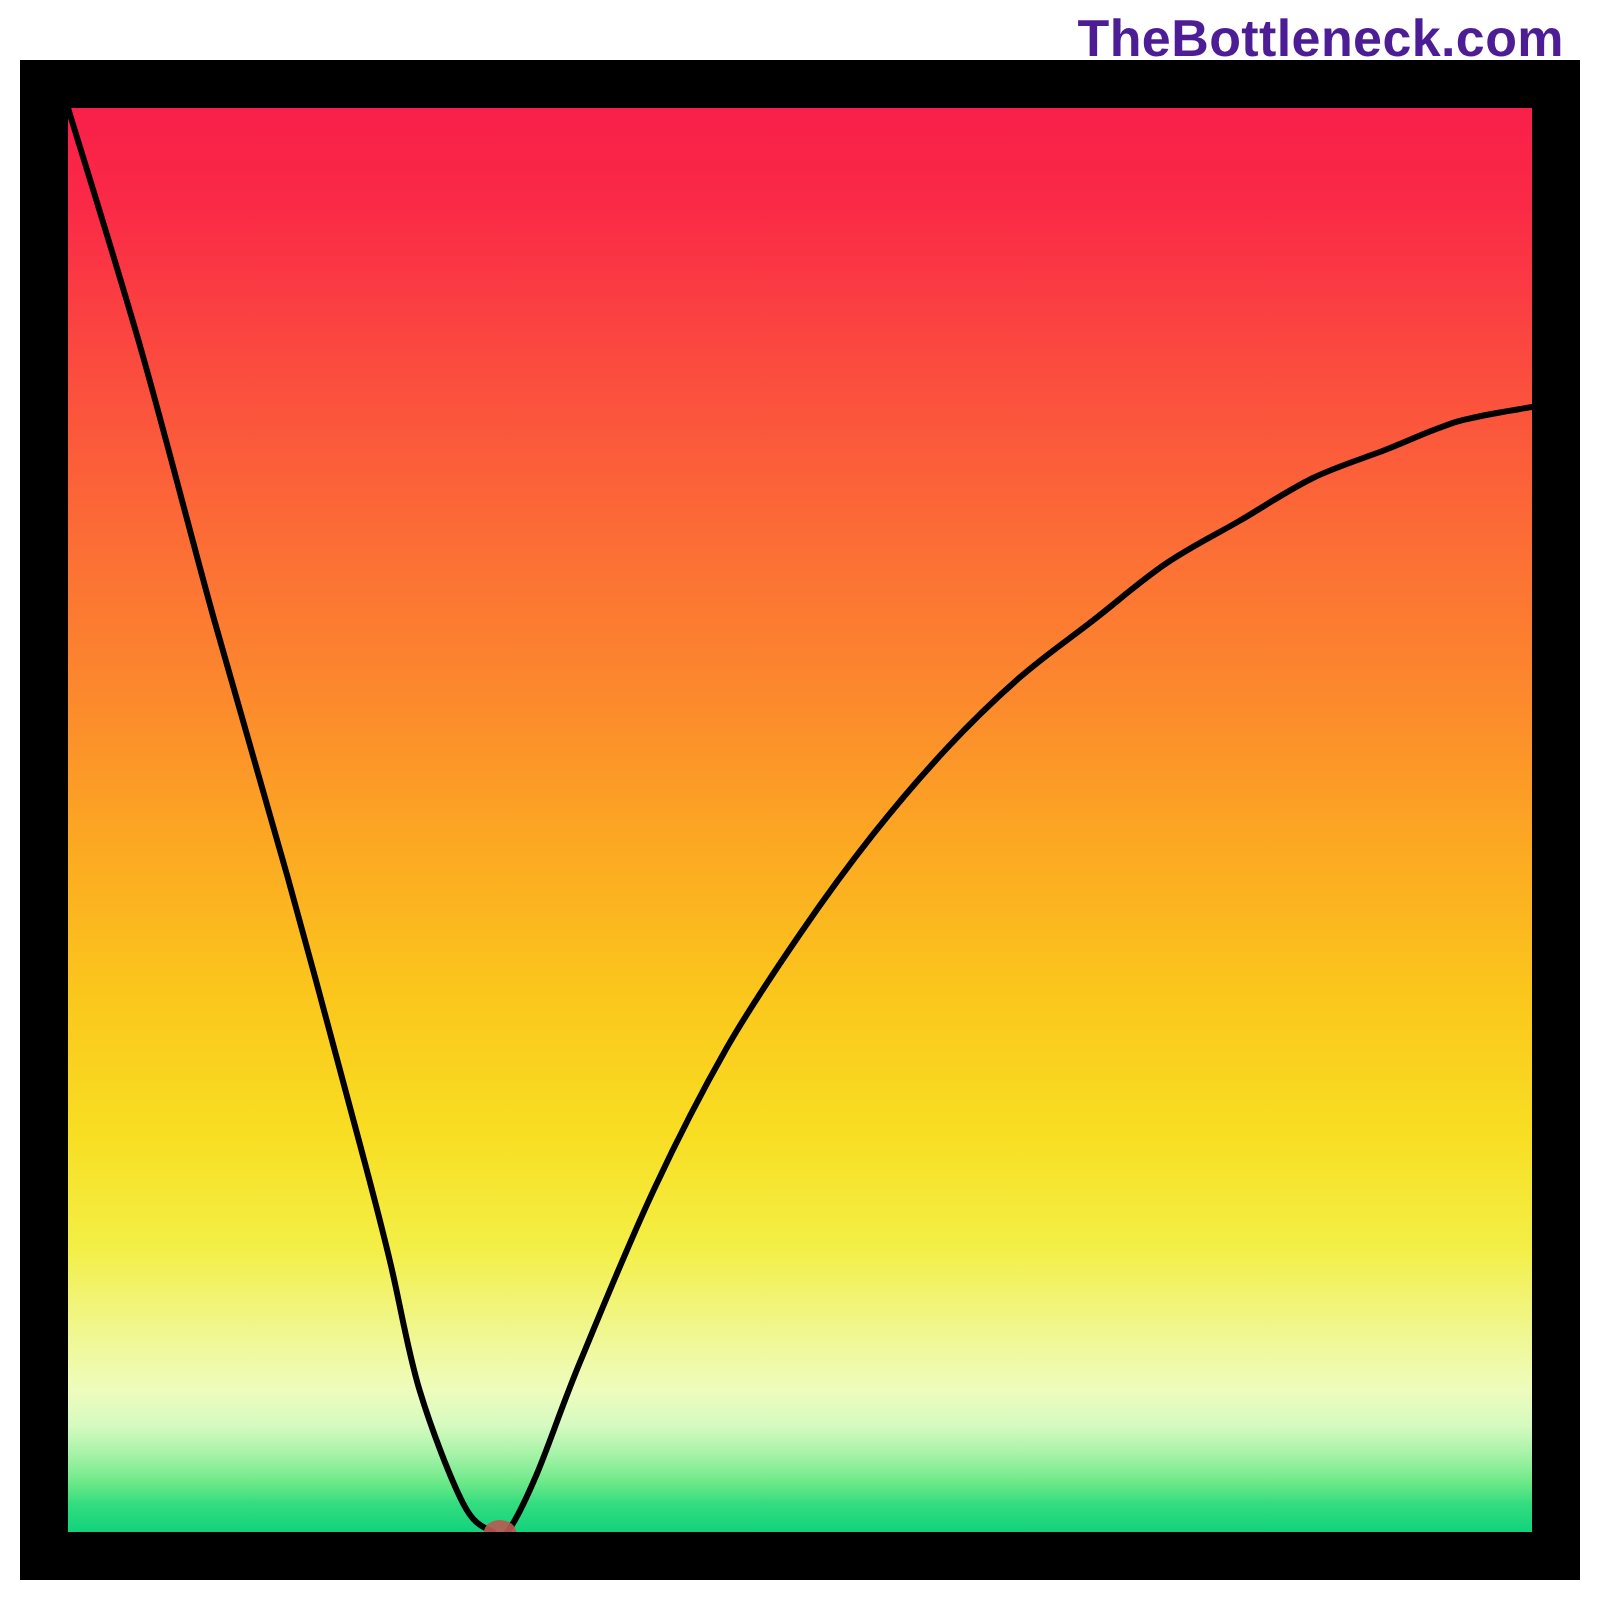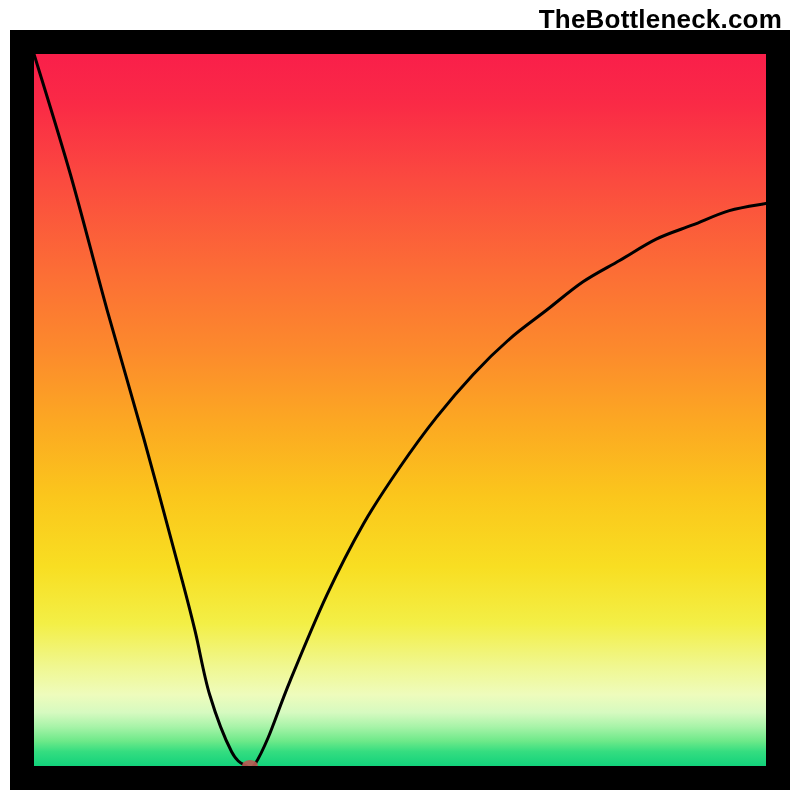--- a/index.html
+++ b/index.html
@@ -15,21 +15,21 @@
     width: 800px;
     height: 800px;
   }
   .watermark {
     position: absolute;
     top: 4px;
     right: 18px;
     font-family: Arial, Helvetica, sans-serif;
     font-size: 26px;
     font-weight: 600;
-    color: #000000;
+    color: #4c1d95;
     letter-spacing: 0.2px;
     user-select: none;
   }
   .frame {
     position: absolute;
     top: 30px;
     left: 10px;
     width: 780px;
     height: 760px;
     box-sizing: border-box;

